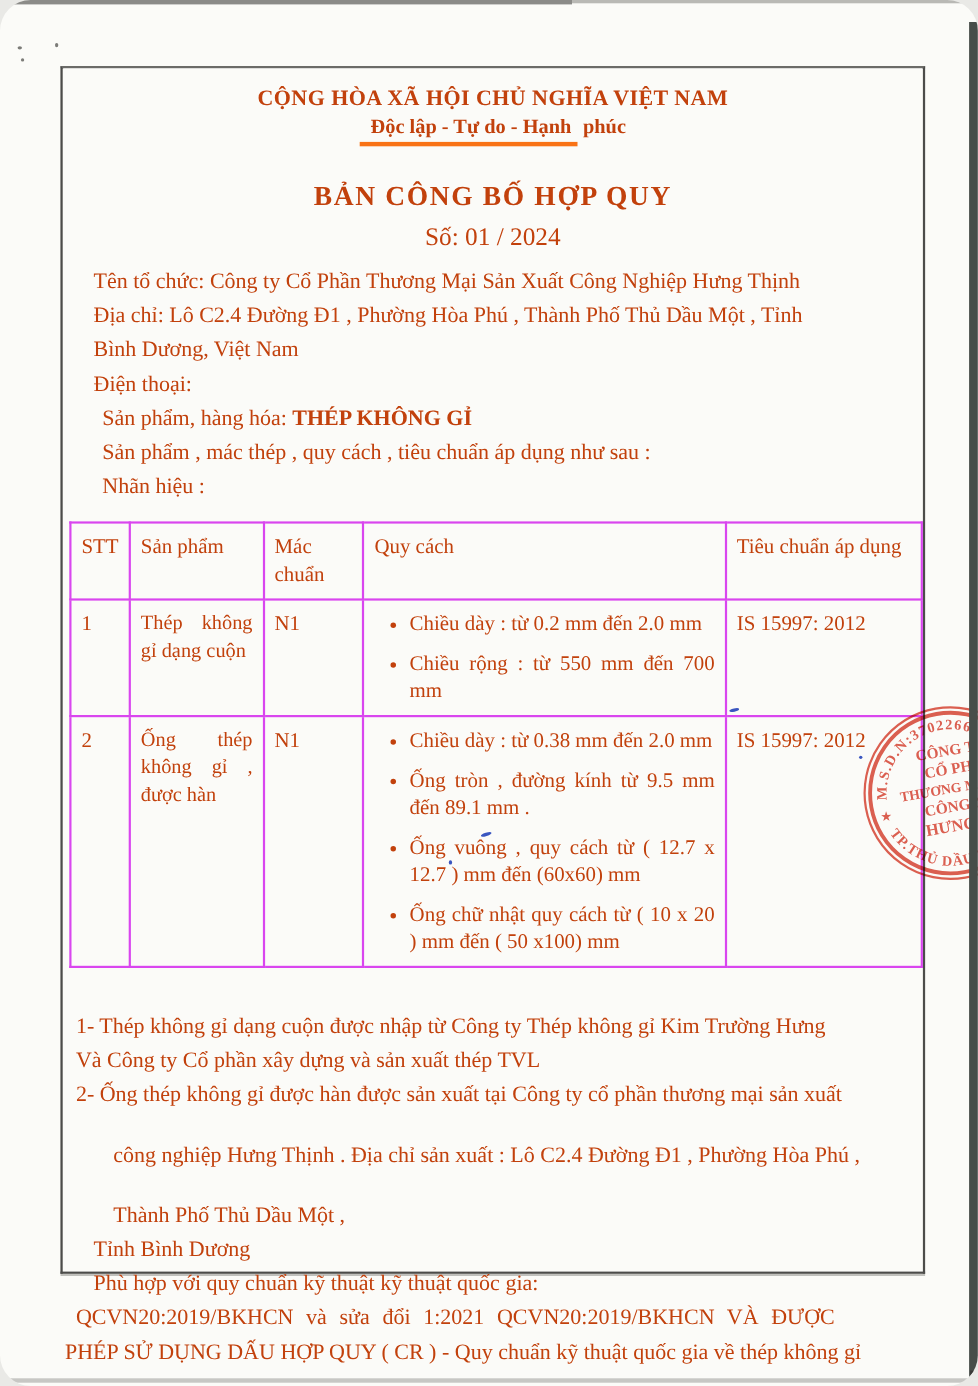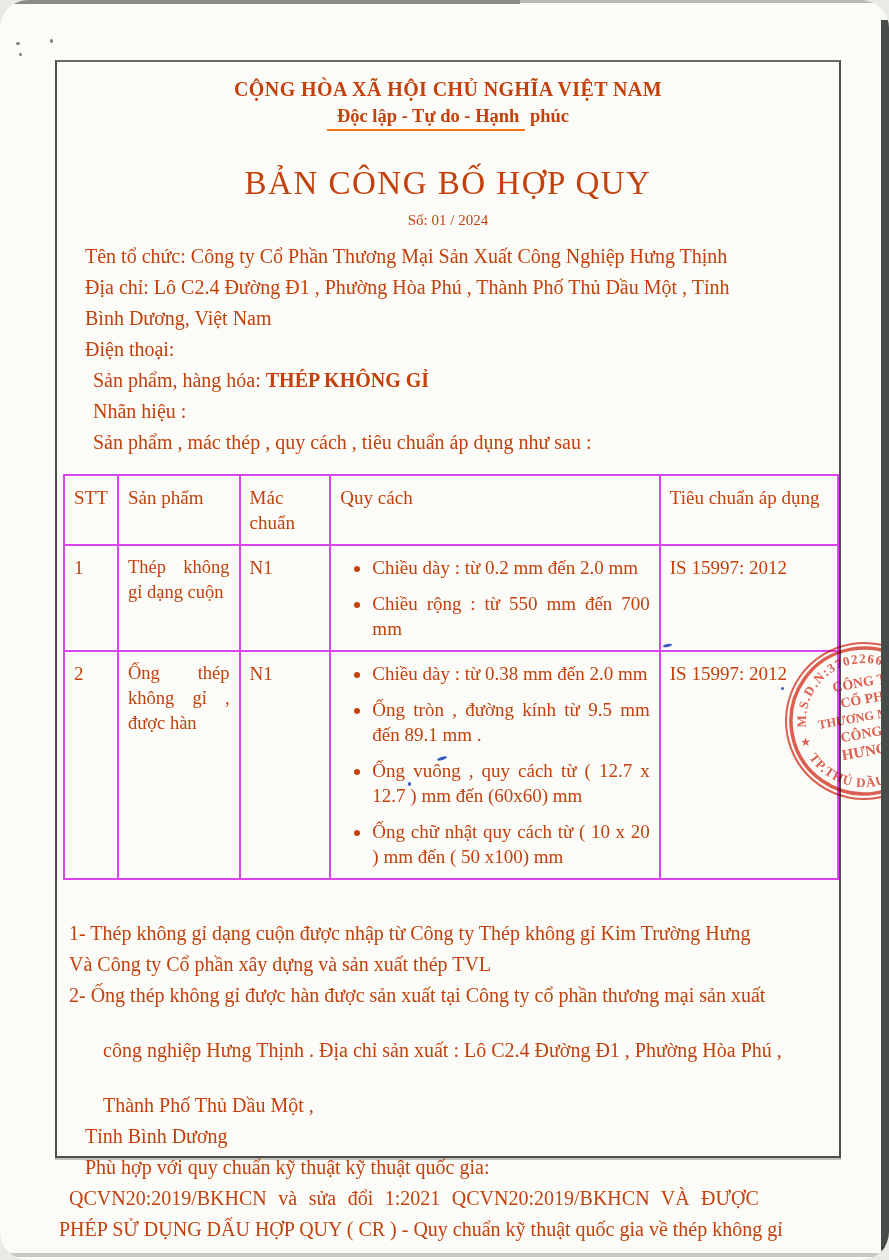--- a/index.html
+++ b/index.html
@@ -22,23 +22,23 @@
   
   .doc-frame{
     position:absolute;left:55px;top:60px;width:786px;height:1098px;
     border:2px solid #4c4c4a;border-top-color:#6b6b68;background:transparent;
     box-shadow:0 2px 0 rgba(120,120,115,.45);
     padding:10px 0 0 0;box-sizing:border-box;z-index:2;
   }
   .nat-header{text-align:center;margin-top:6px;}
   .nh1{font-weight:bold;font-size:20px;letter-spacing:.4px;}
   .nh2{font-weight:bold;font-size:18.5px;margin-top:5px;}
-  .nh2 .u{border-bottom:2px solid #f97316;padding:0 6px 3px 10px;}
-  .doc-title{text-align:center;font-weight:normal;font-size:33px;letter-spacing:1.5px;margin-top:38px;}
-  .doc-number{text-align:center;font-size:15px;margin-top:10px;}
+  .nh2 .u{border-bottom:4px solid #f97316;padding:0 6px 3px 10px;}
+  .doc-title{text-align:center;font-weight:bold;font-size:25px;letter-spacing:1.5px;margin-top:38px;}
+  .doc-number{text-align:center;font-size:23px;margin-top:10px;}
   .info{margin:12px 26px 0 28px;font-size:20px;line-height:31px;}
   .info .line{text-align:left;}
   .info .ind{margin-left:8px;}
   .b{font-weight:bold;}
   
   table.spec{
     border-collapse:collapse;margin:16px 0 0 6px;table-layout:fixed;
     font-size:19px;line-height:25px;
   }
   table.spec th,table.spec td{
@@ -92,22 +92,22 @@
 
     <div class="doc-title">BẢN CÔNG BỐ HỢP QUY</div>
     <div class="doc-number">Số: 01 / 2024</div>
 
     <div class="info">
       <div class="line">Tên tổ chức: Công ty Cổ Phần Thương Mại Sản Xuất Công Nghiệp Hưng Thịnh</div>
       <div class="line">Địa chỉ: Lô C2.4 Đường Đ1 , Phường Hòa Phú , Thành Phố Thủ Dầu Một , Tỉnh</div>
       <div class="line">Bình Dương, Việt Nam</div>
       <div class="line">Điện thoại:</div>
       <div class="line ind"><span>Sản phẩm, hàng hóa: </span><span class="b">THÉP KHÔNG GỈ</span></div>
+      <div class="line ind">Sản phẩm , mác thép , quy cách , tiêu chuẩn áp dụng như sau :</div>
       <div class="line ind">Nhãn hiệu :</div>
-      <div class="line ind">Sản phẩm , mác thép , quy cách , tiêu chuẩn áp dụng như sau :</div>
     </div>
 
     <table class="spec">
       <colgroup>
         <col class="c-stt">
           <col class="c-sp">
           <col class="c-mt">
           <col class="c-qc">
           <col class="c-tc">
       </colgroup>

